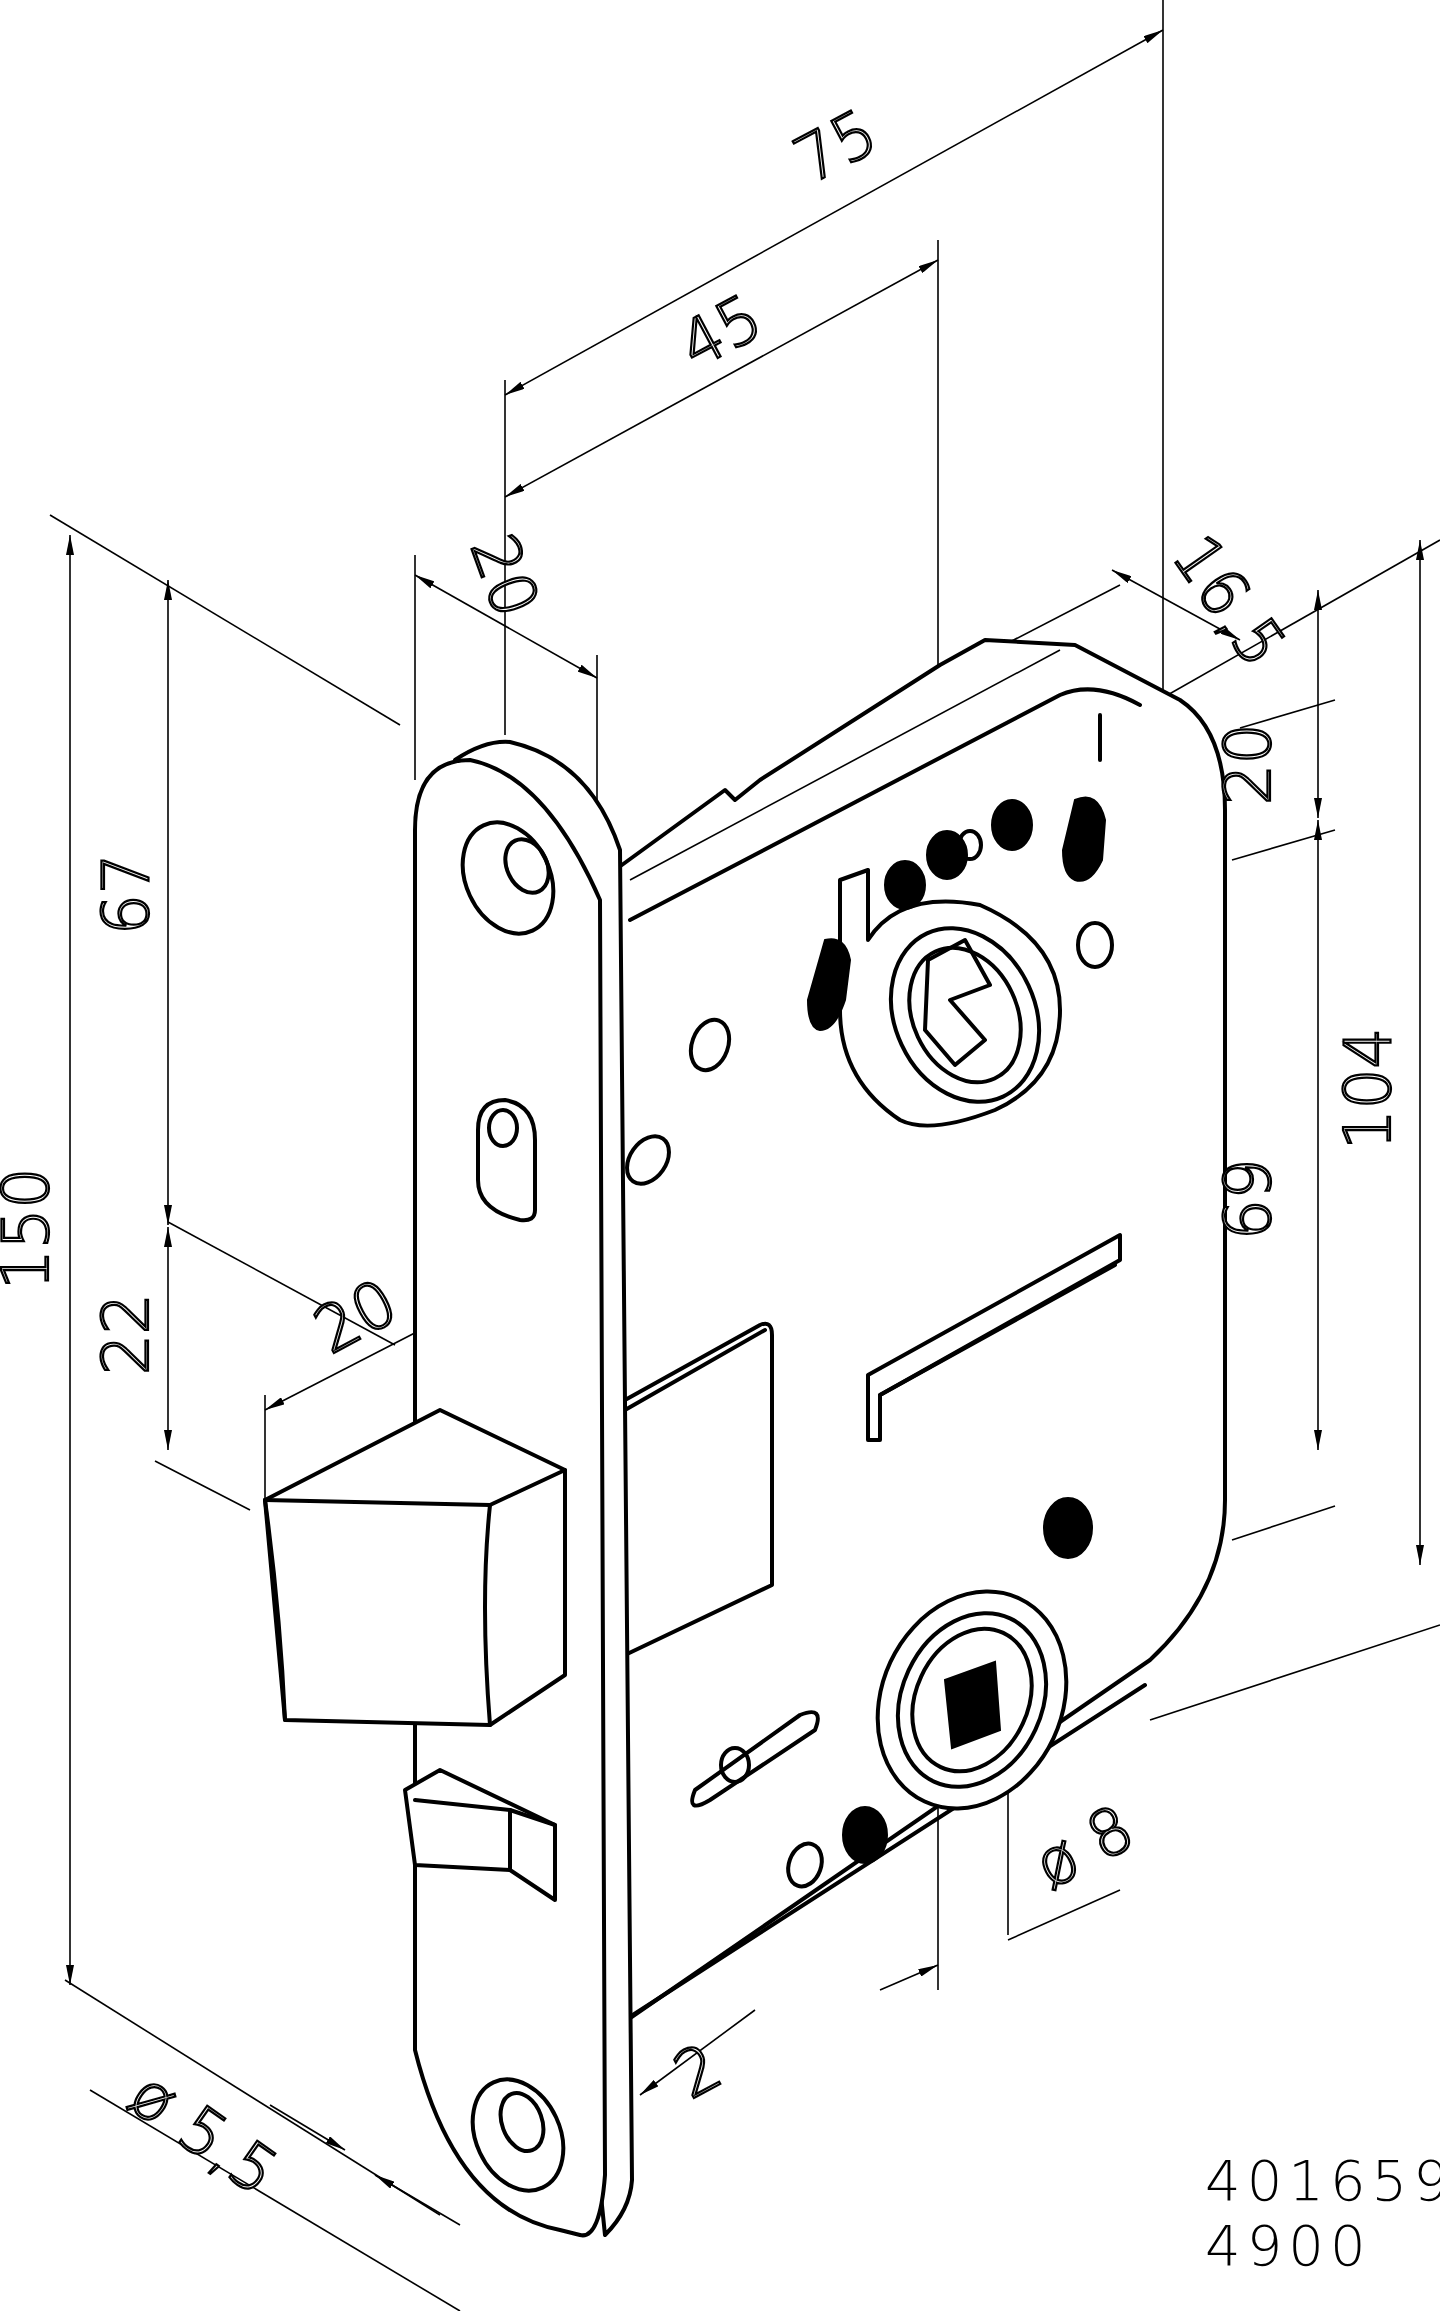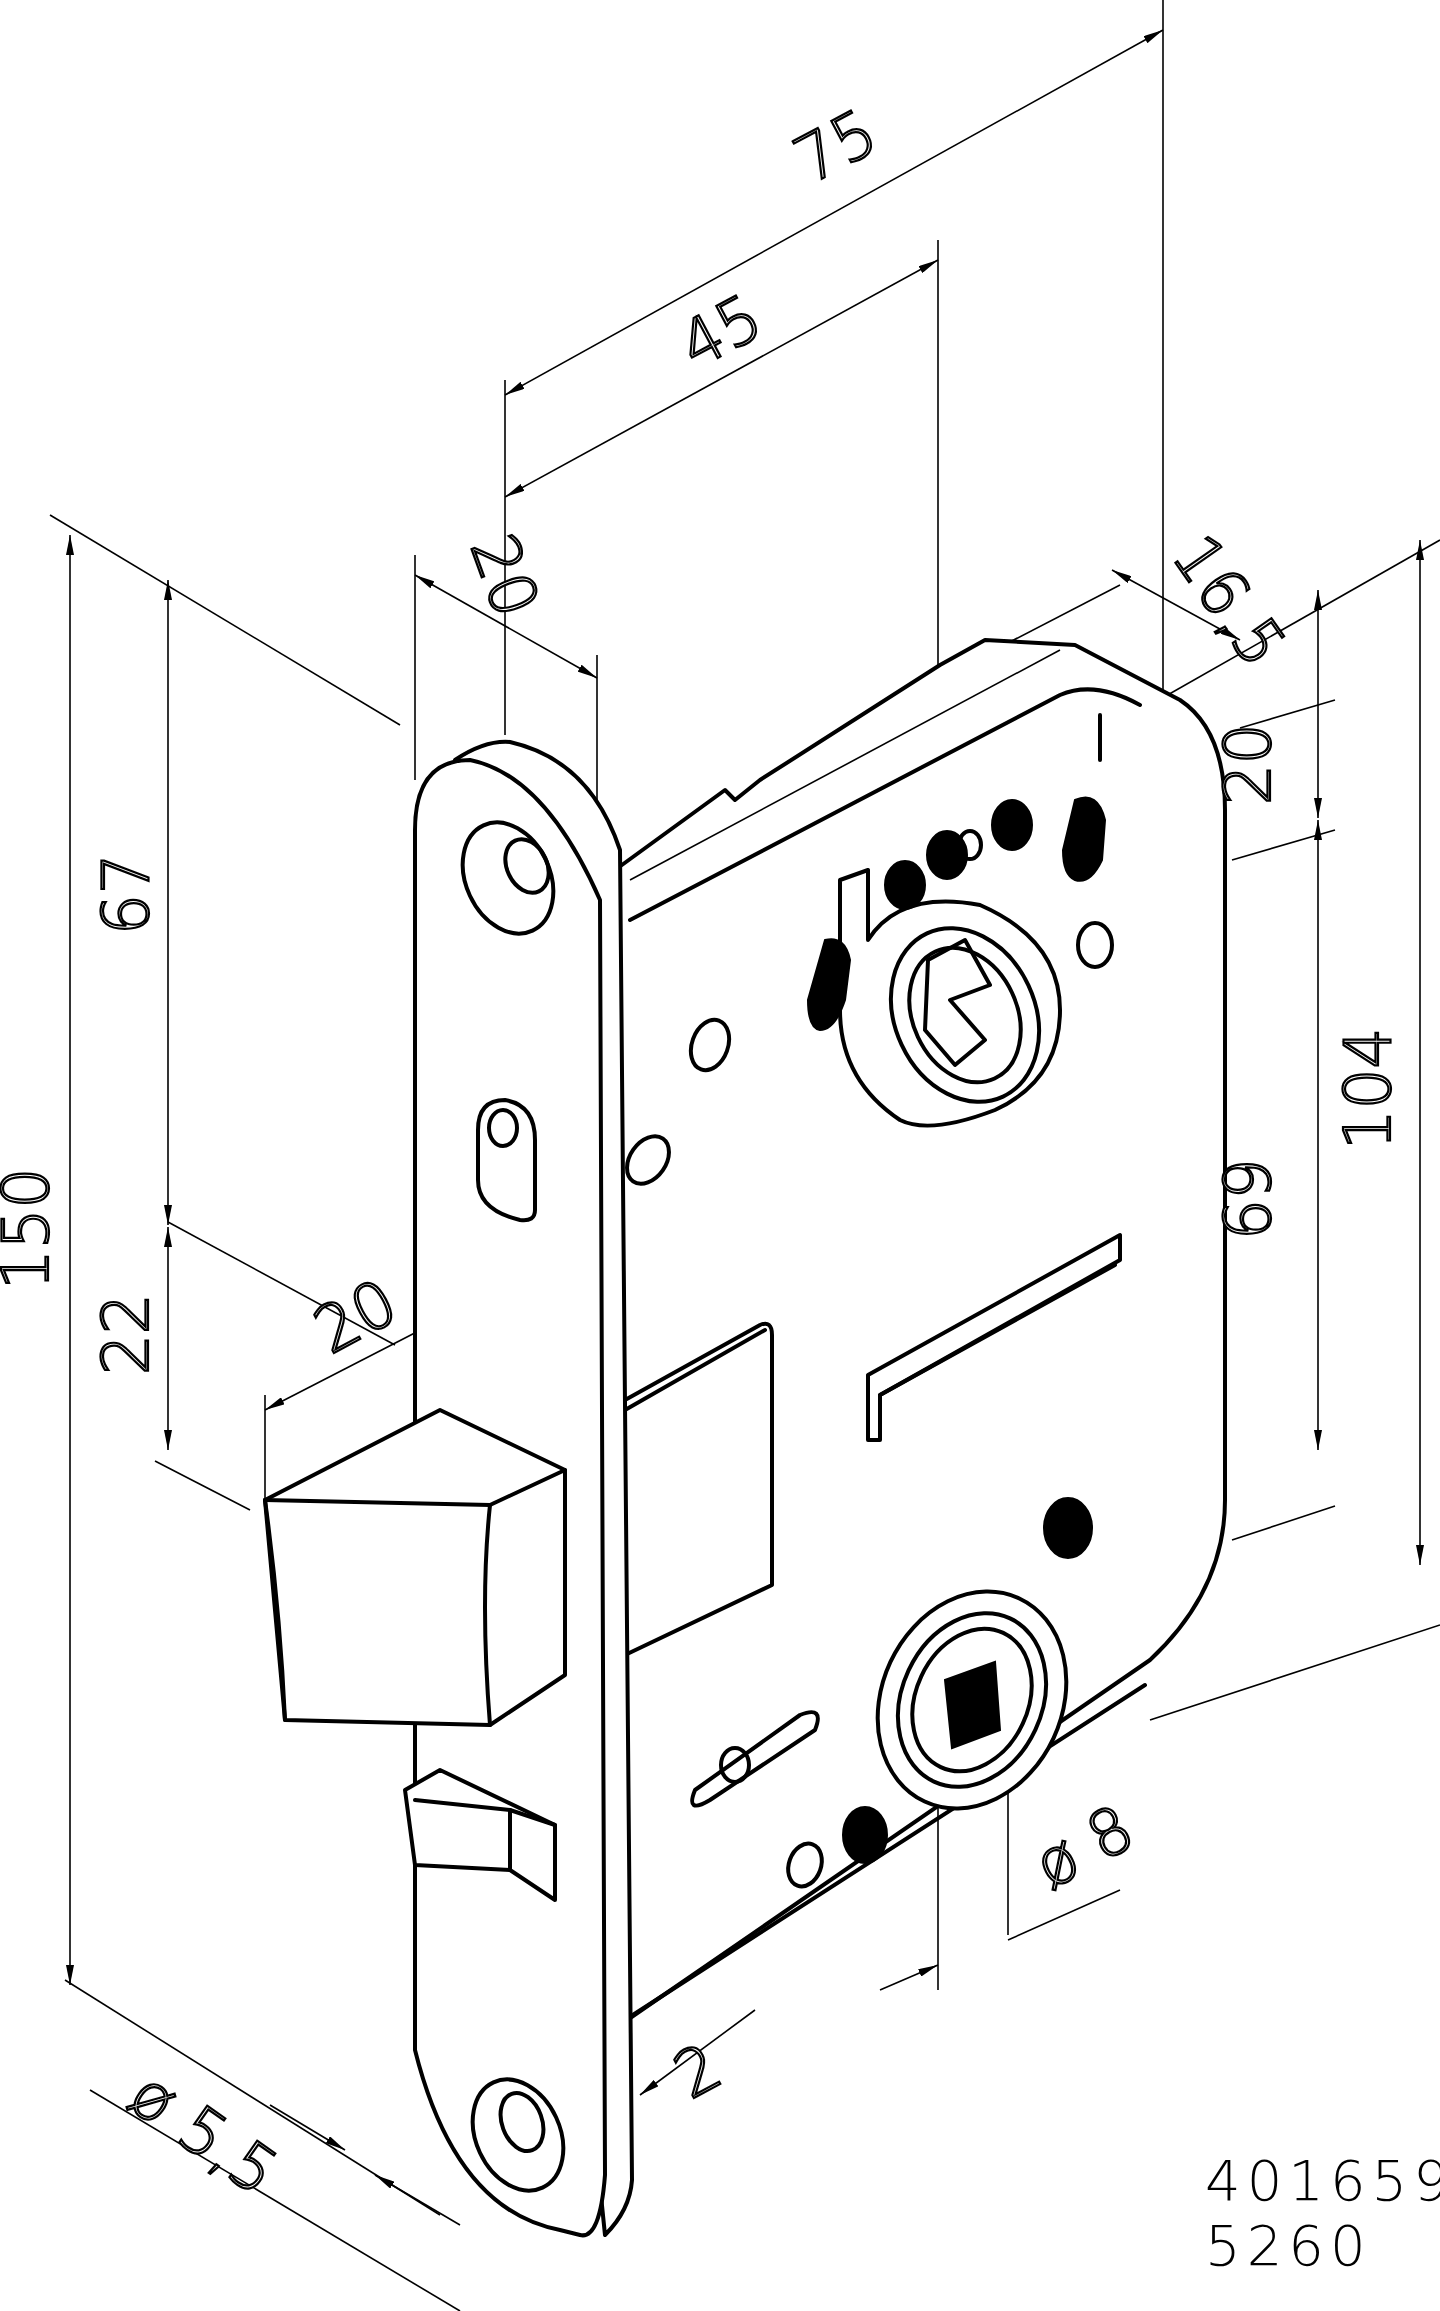--- a/index.html
+++ b/index.html
@@ -155,14 +155,14 @@
     <text class="dim" transform="translate(148 935) rotate(-90)">67</text>
     <text class="dim" transform="translate(148 1375) rotate(-90)">22</text>
     <text class="dim" transform="translate(330 1355) rotate(-28)">20</text>
     <text class="dim" transform="translate(1050 1890) rotate(-28)">ø 8</text>
     <text class="dim" transform="translate(690 2100) rotate(-28)">2</text>
     <text class="dim" transform="translate(125 2105) rotate(35)">ø 5,5</text>
   </g>
 </svg>
 
 <div class="code" style="top:2150px;">401659</div>
-<div class="code" style="top:2215px;">5260</div>
+<div class="code" style="top:2215px;">4900</div>
 </div>
 
 </body></html>

